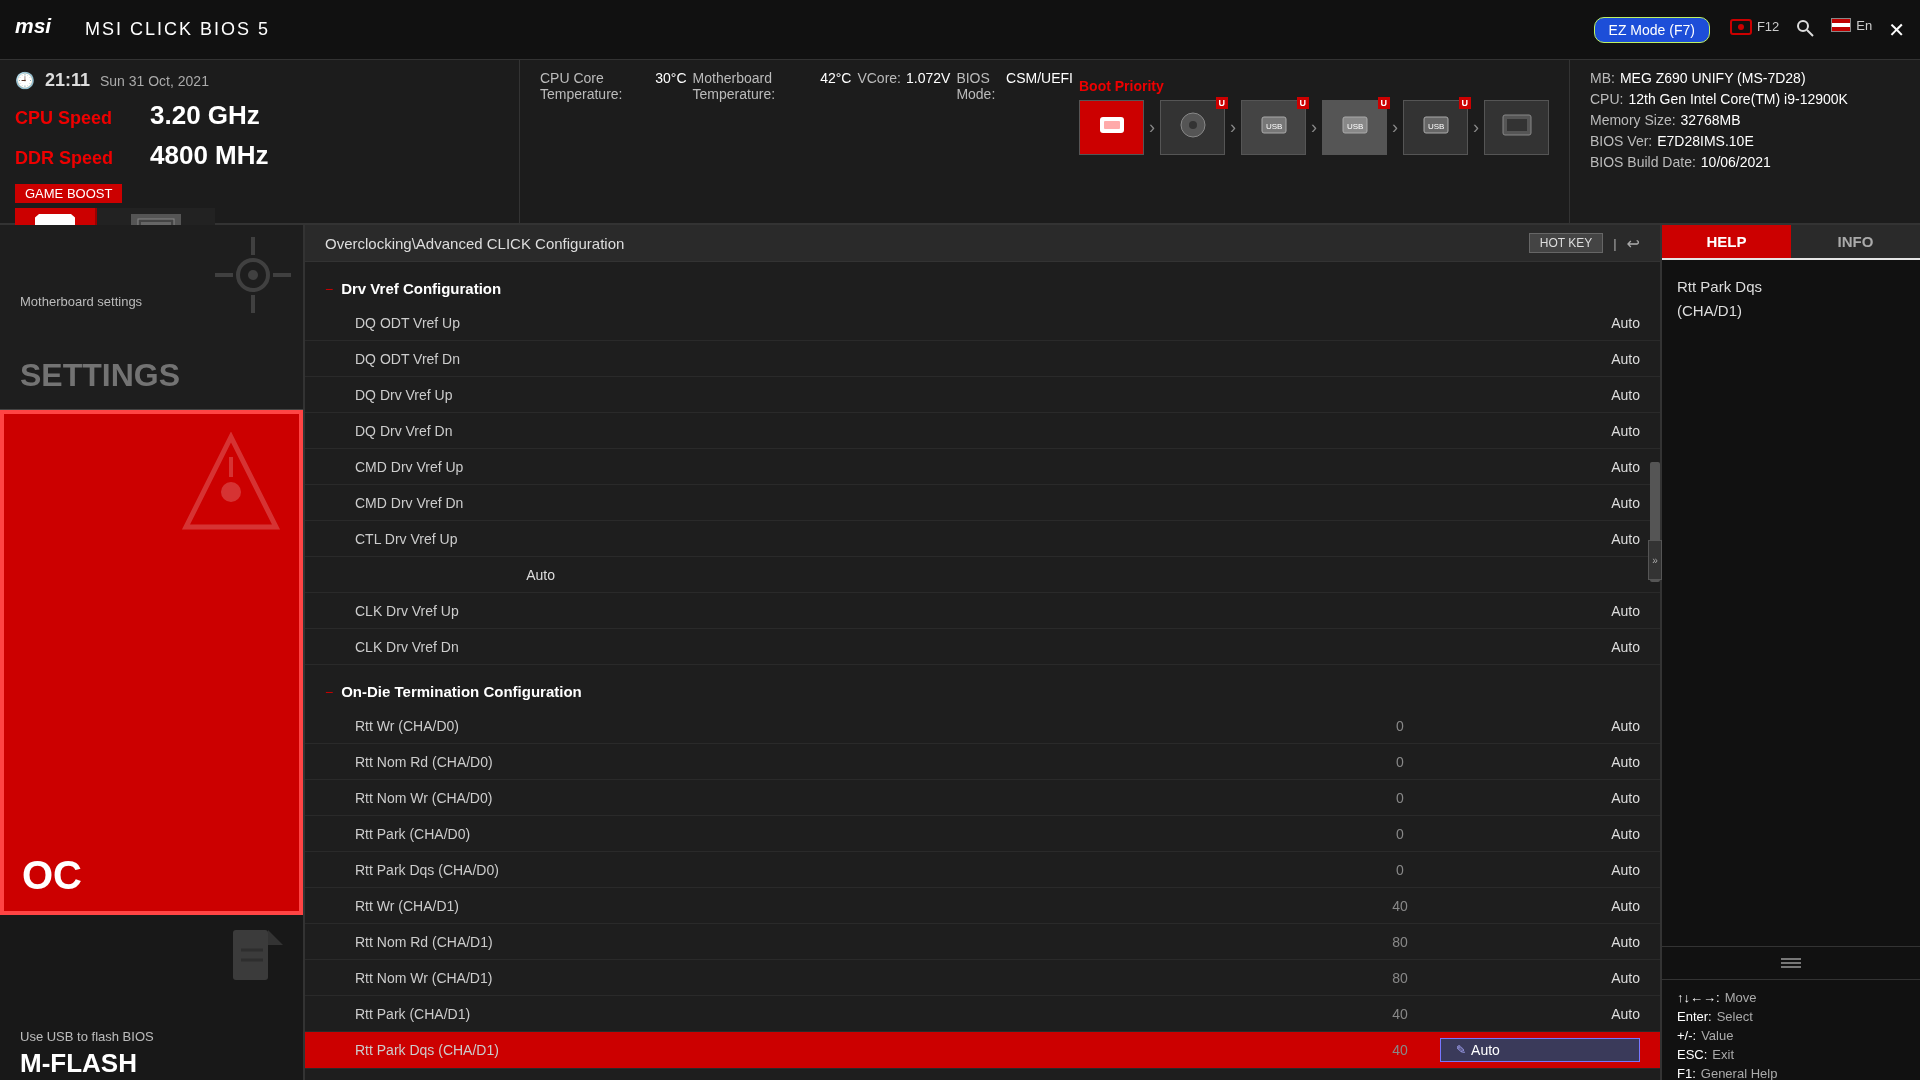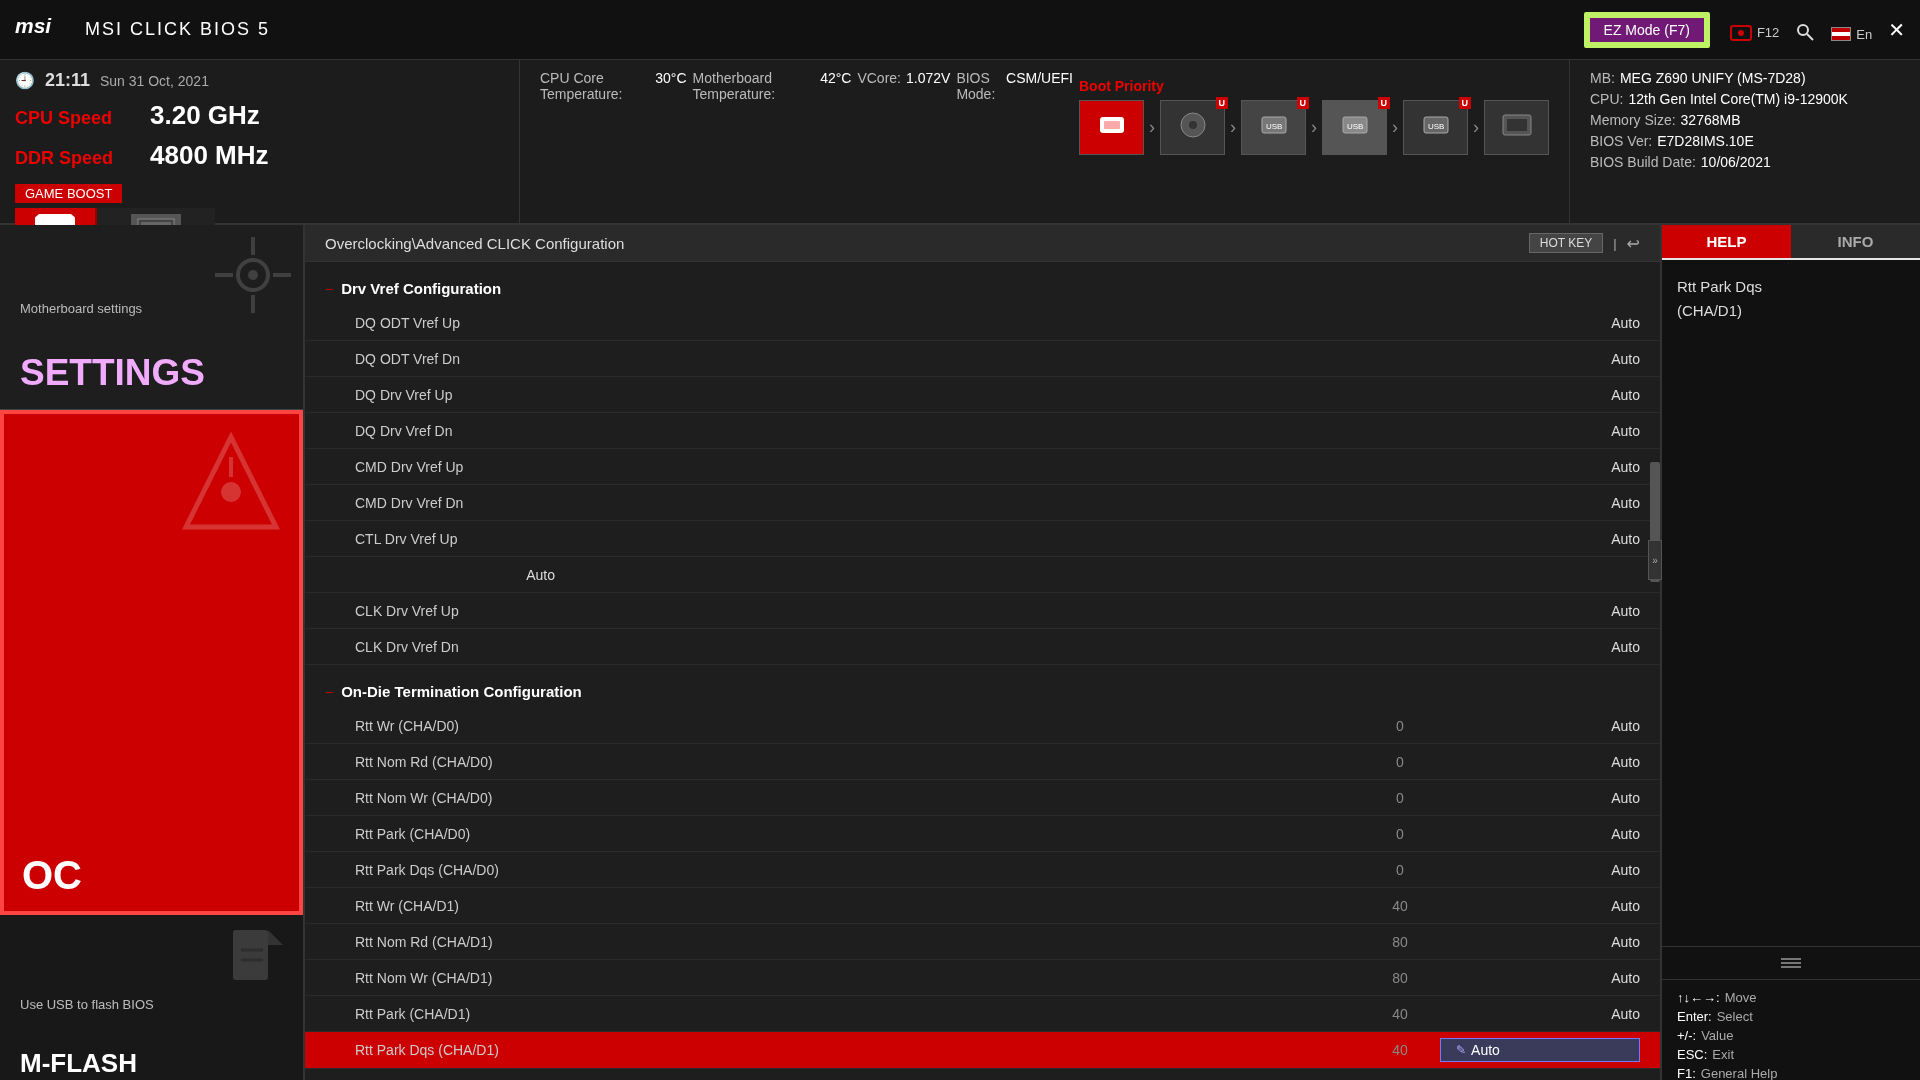--- a/index.html
+++ b/index.html
@@ -38,31 +38,31 @@
       color: #fff;
       font-size: 18px;
       letter-spacing: 2px;
     }
     .top-right {
       display: flex;
       align-items: center;
       gap: 20px;
     }
     .ez-mode-btn {
-      background: #701a75;
-      border: 6px solid #bef264;
+      background: #1d4ed8;
+      border: 1px solid #bef264;
       color: #fff;
       padding: 4px 14px;
       font-size: 14px;
       cursor: pointer;
-      border-radius: 2px;
+      border-radius: 10px;
     }
     .top-icons {
       display: flex;
-      align-items: flex-end;
+      align-items: flex-start;
       gap: 16px;
     }
     .top-icon-item {
       display: flex;
       align-items: center;
       gap: 5px;
       color: #ccc;
       font-size: 13px;
       cursor: pointer;
     }
@@ -266,21 +266,20 @@
       position: relative;
       height: 170px;
       display: flex;
       flex-direction: column;
       align-items: flex-start;
       justify-content: flex-end;
       padding: 15px 20px;
       cursor: pointer;
       border-bottom: 1px solid #333;
       overflow: hidden;
-      gap: 32px;
     }
     .sidebar-item.active {
       background: #c00;
       border: 2px solid #ff4444;
     }
     .sidebar-item.inactive {
       background: #222;
     }
     .sidebar-bg-icon {
       position: absolute;
@@ -297,21 +296,21 @@
     .sidebar-main-label {
       color: #fff;
       font-size: 28px;
       font-weight: bold;
     }
     .sidebar-item.settings-item {
       background: #1a1a1a;
       height: 180px;
     }
     .sidebar-item.settings-item .sidebar-sub-label { color: #bbb; }
-    .sidebar-item.settings-item .sidebar-main-label { color: #f0abfc; font-size: 37px; }
+    .sidebar-item.settings-item .sidebar-main-label { color: #737373; font-size: 32px; margin-top: 44px; }
 
     
     .center-content {
       flex: 1;
       display: flex;
       flex-direction: column;
       background: #1e1e1e;
       overflow: hidden;
     }
     .breadcrumb-bar {

